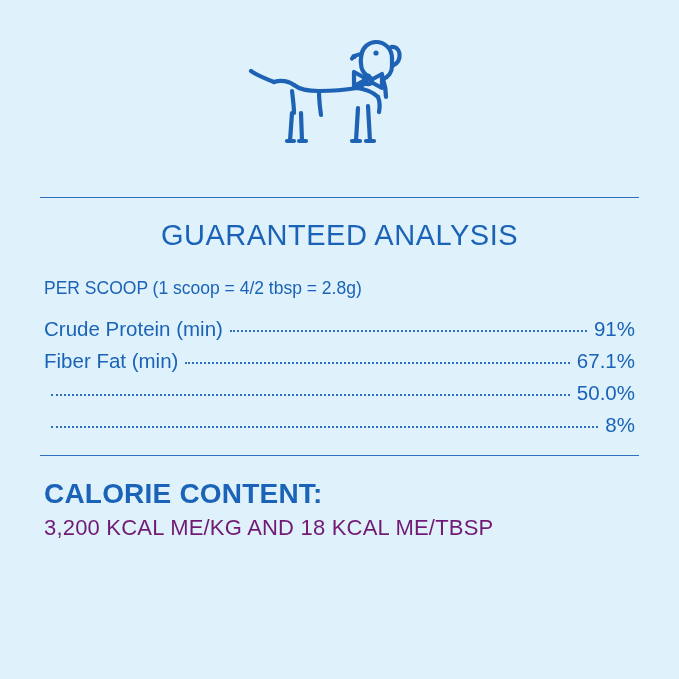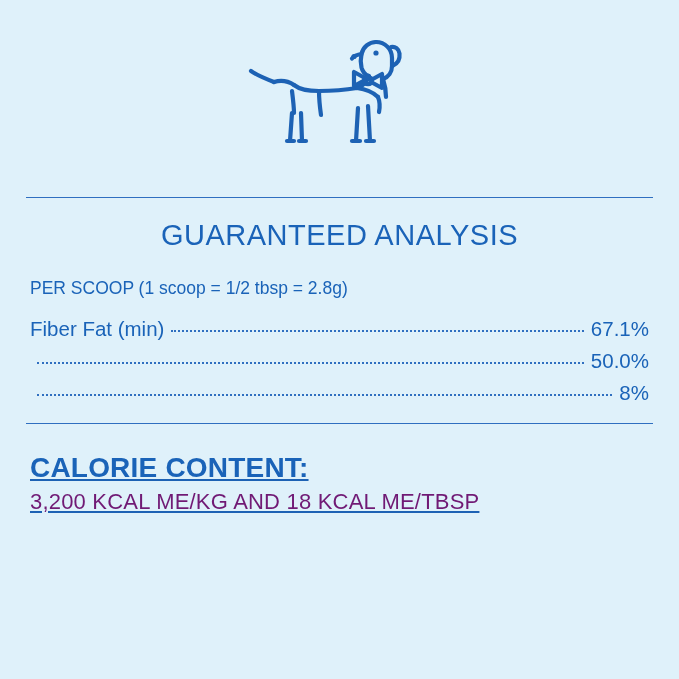--- a/index.html
+++ b/index.html
@@ -12,21 +12,21 @@
     background: #dff1fa;
     font-family: "Liberation Sans", sans-serif;
     color: #1d62b4;
     overflow: hidden;
   }
   .page {
     position: relative;
     width: 679px;
     height: 601px;
     box-sizing: border-box;
-    padding: 0 26px;
+    padding: 0 40px;
   }
   
   .dog-wrap {
     height: 195px;
     display: flex;
     align-items: center;
     justify-content: center;
   }
   .dog-wrap svg {
     display: block;
@@ -74,23 +74,22 @@
     flex: 1 1 auto;
     margin: 0 7px 0 7px;
     border-bottom: 2px dotted #2f6fc0;
     transform: translateY(-4px);
     min-width: 10px;
   }
   .row .value { white-space: nowrap; }
 
   
   .calorie {
-    margin-top: 28px;
+    margin-top: 22px;
     padding: 0 4px;
-    text-decoration: underline;
   }
   .calorie-title {
     font-size: 28px;
     color: #1a63b8;
     font-weight: 700;
     letter-spacing: 0.2px;
   }
   .calorie-value {
     font-size: 22px;
     color: #701a75;
@@ -147,23 +146,28 @@
         <path d="M110 58c8 1 16 4 21 9"></path>
         <path d="M131 67c2 5 2 10 1 15"></path>
       </g>
     </svg>
   </div>
 
   <div class="rule top"></div>
 
   <h1 class="title">GUARANTEED ANALYSIS</h1>
 
-  <div class="subtitle">PER SCOOP (1 scoop = 1/2 tbsp = 2.8g)</div>
+  <div class="subtitle">PER SCOOP (1 scoop = 4/2 tbsp = 2.8g)</div>
 
   <div class="rows">
+    <div class="row">
+      <span class="label">Crude Protein (min)</span>
+      <span class="dots"></span>
+      <span class="value">91%</span>
+    </div>
     <div class="row">
       <span class="label">Fiber Fat (min)</span>
       <span class="dots"></span>
       <span class="value">67.1%</span>
     </div>
     <div class="row">
       <span class="dots"></span>
       <span class="value">50.0%</span>
     </div>
     <div class="row">

